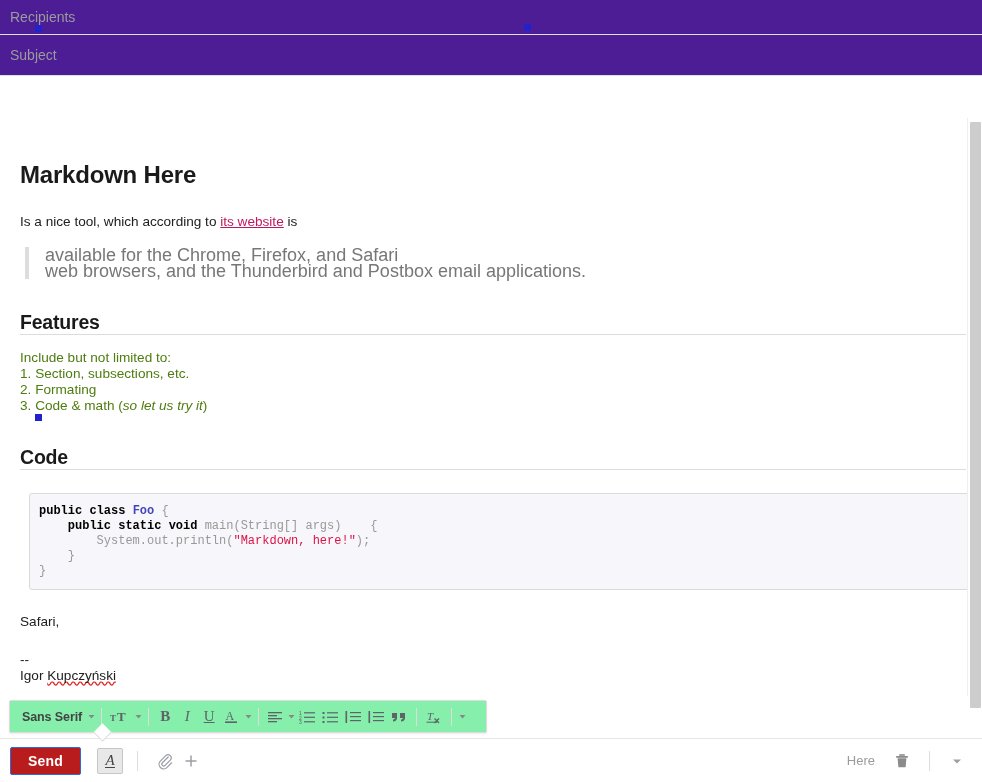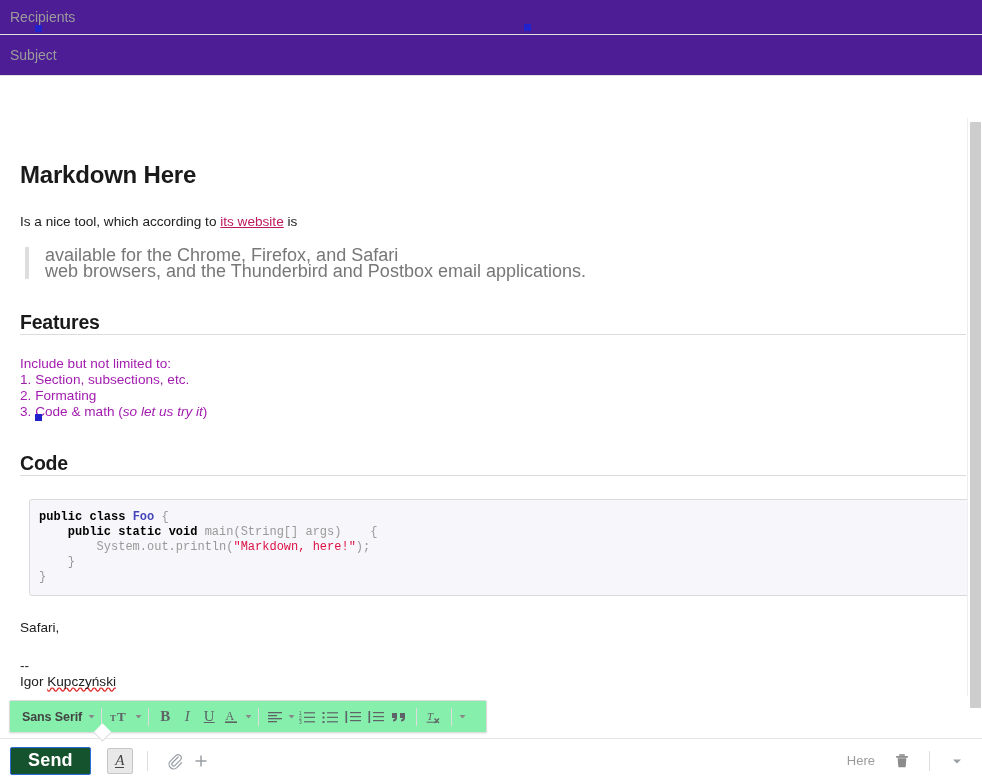--- a/index.html
+++ b/index.html
@@ -95,22 +95,22 @@
 
   h2.md {
     font-size: 19.5px; font-weight: bold; color: #1a1a1a;
     margin: 32px 0 0 0;
     border-bottom: 1px solid #dcdcdc;
     width: 946px;
     letter-spacing: -.2px;
   }
 
   .md-list {
-    font-size: 13.6px; color: #a21caf; line-height: 16px;
-    margin-top: 21px;
+    font-size: 13.6px; color: #4d7c0f; line-height: 16px;
+    margin-top: 15px;
   }
   .md-list div { white-space: pre; }
   .md-list em { font-style: italic; }
 
   pre.code {
     margin: 23px 0 0 9px;
     width: 944px;
     background: #f7f7fb;
     border: 1px solid #dadada;
     border-radius: 3px;
@@ -203,23 +203,23 @@
   .bottombar {
     position: absolute;
     left: 0; bottom: 0;
     width: 982px; height: 44px;
     background: #ffffff;
     border-top: 1px solid #e6e6e6;
     display: flex; align-items: center;
     padding: 0 12px 0 10px;
   }
   .send-btn {
-    background: #14532d;
+    background: #b91c1c;
     color: #ffffff;
-    font-size: 18px; font-weight: bold;
+    font-size: 14px; font-weight: bold;
     border: 1px solid #2f6ad9;
     border-radius: 2px;
     height: 28px; padding: 0 17px;
     display: flex; align-items: center; justify-content: center;
     cursor: default;
     letter-spacing: .2px;
   }
   .fmt-toggle {
     margin-left: 16px;
     width: 26px; height: 26px;

